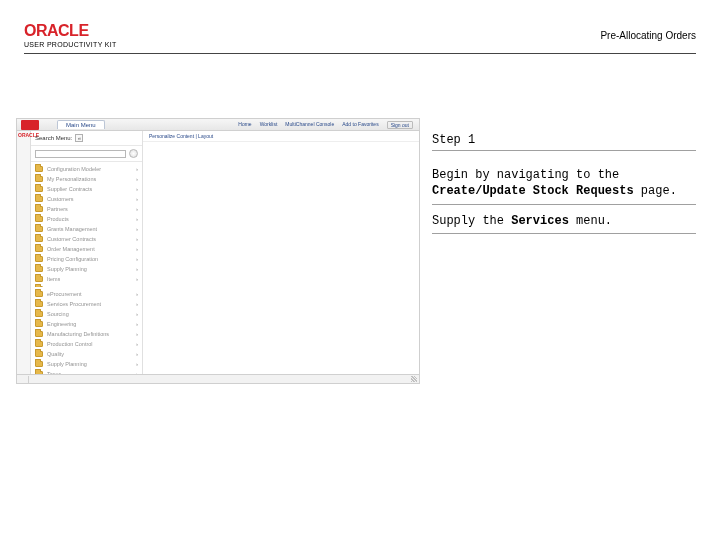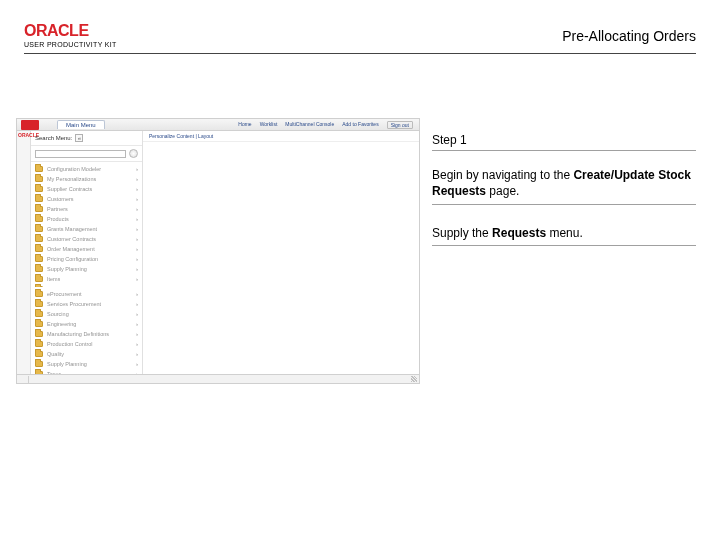--- a/index.html
+++ b/index.html
@@ -4,21 +4,21 @@
 <style>
   * { box-sizing: border-box; margin: 0; padding: 0; }
   html, body { width: 720px; height: 540px; background: #fff; font-family: Arial, Helvetica, sans-serif; color: #000; }
   .page { width: 720px; height: 436px; position: relative; }
 
   
   .header { position: absolute; top: 18px; left: 24px; right: 24px; height: 36px; border-bottom: 1px solid #444; display: flex; justify-content: space-between; align-items: center; }
   .brand { display: flex; flex-direction: column; line-height: 1; }
   .brand-mark { font-size: 16px; font-weight: bold; color: #d8232a; letter-spacing: -0.5px; }
   .brand-sub { font-size: 7px; color: #000; letter-spacing: 0.3px; margin-top: 2px; }
-  .lesson-title { font-size: 14px; color: #000; }
+  .lesson-title { font-size: 10px; color: #000; }
 
   
   .shot { position: absolute; top: 118px; left: 16px; width: 404px; height: 266px; border: 1px solid #cfcfcf; background: #fff; overflow: hidden; }
   .shot-topbar { height: 12px; background: linear-gradient(#f6f6f6, #e7e7e7); border-bottom: 1px solid #d0d0d0; display: flex; align-items: center; }
   .shot-topbar .reddot { width: 18px; height: 10px; background: #d8232a; margin-left: 4px; border-radius: 1px; }
   .shot-topbar .tab { margin-left: 18px; padding: 0 8px; font-size: 6px; color: #2a4a8a; border: 1px solid #bcc6d6; border-bottom: none; background: #fff; height: 9px; line-height: 9px; border-radius: 2px 2px 0 0; }
   .shot-topbar .toplinks { margin-left: auto; margin-right: 6px; display: flex; gap: 8px; font-size: 5px; color: #2a4a8a; }
   .shot-topbar .toplinks span { white-space: nowrap; }
   .shot-topbar .toplinks .last { border: 1px solid #bbb; padding: 0 3px; border-radius: 1px; }
 
@@ -42,23 +42,23 @@
   .menu-list li .lbl { color: #949494; filter: blur(0.5px); white-space: nowrap; overflow: hidden; }
 
   .main-pane { flex: 1; background: #fff; }
   .personalize { font-size: 5px; color: #2a4a8a; padding: 2px 6px; border-bottom: 1px solid #eee; }
 
   .shot-status { height: 9px; border-top: 1px solid #d0d0d0; background: #f2f2f2; display: flex; align-items: center; }
   .shot-status .sb-seg { width: 12px; height: 7px; border-right: 1px solid #d0d0d0; }
   .shot-status .sb-handle { margin-left: auto; margin-right: 2px; width: 6px; height: 6px; background: repeating-linear-gradient(45deg,#c0c0c0 0 1px, transparent 1px 2px); }
 
   
-  .instructions { position: absolute; top: 132px; left: 432px; right: 24px; font-size: 12px; line-height: 1.35; }
+  .instructions { position: absolute; top: 132px; left: 432px; right: 24px; font-size: 12px; line-height: 1.35; font-family: Liberation Mono, monospace; }
   .step-row { margin-bottom: 16px; border-bottom: 1px solid #a0a0a0; padding-bottom: 2px; }
-  .body-row { margin-bottom: 20px; border-bottom: 1px solid #a0a0a0; padding-bottom: 4px; }
+  .body-row { margin-bottom: 8px; border-bottom: 1px solid #a0a0a0; padding-bottom: 4px; }
   .action-row { border-bottom: 1px solid #a0a0a0; padding-bottom: 4px; }
   b { font-weight: bold; }
 </style>
 </head>
 <body>
 
 <div class="page">
   <div class="header">
     <div class="brand">
       <span class="brand-mark">ORACLE</span>
@@ -217,16 +217,16 @@
       <div class="sb-handle"></div>
     </div>
   </div>
 
   <div class="instructions">
     <div class="step-row">Step 1</div>
     <div class="body-row">
       <span>Begin by navigating to the </span><b>Create/Update Stock Requests</b><span> page.</span>
     </div>
     <div class="action-row">
-      <span>Supply the </span><b>Requests</b><span> menu.</span>
+      <span>Supply the </span><b>Services</b><span> menu.</span>
     </div>
   </div>
 </div>
 
 </body></html>

